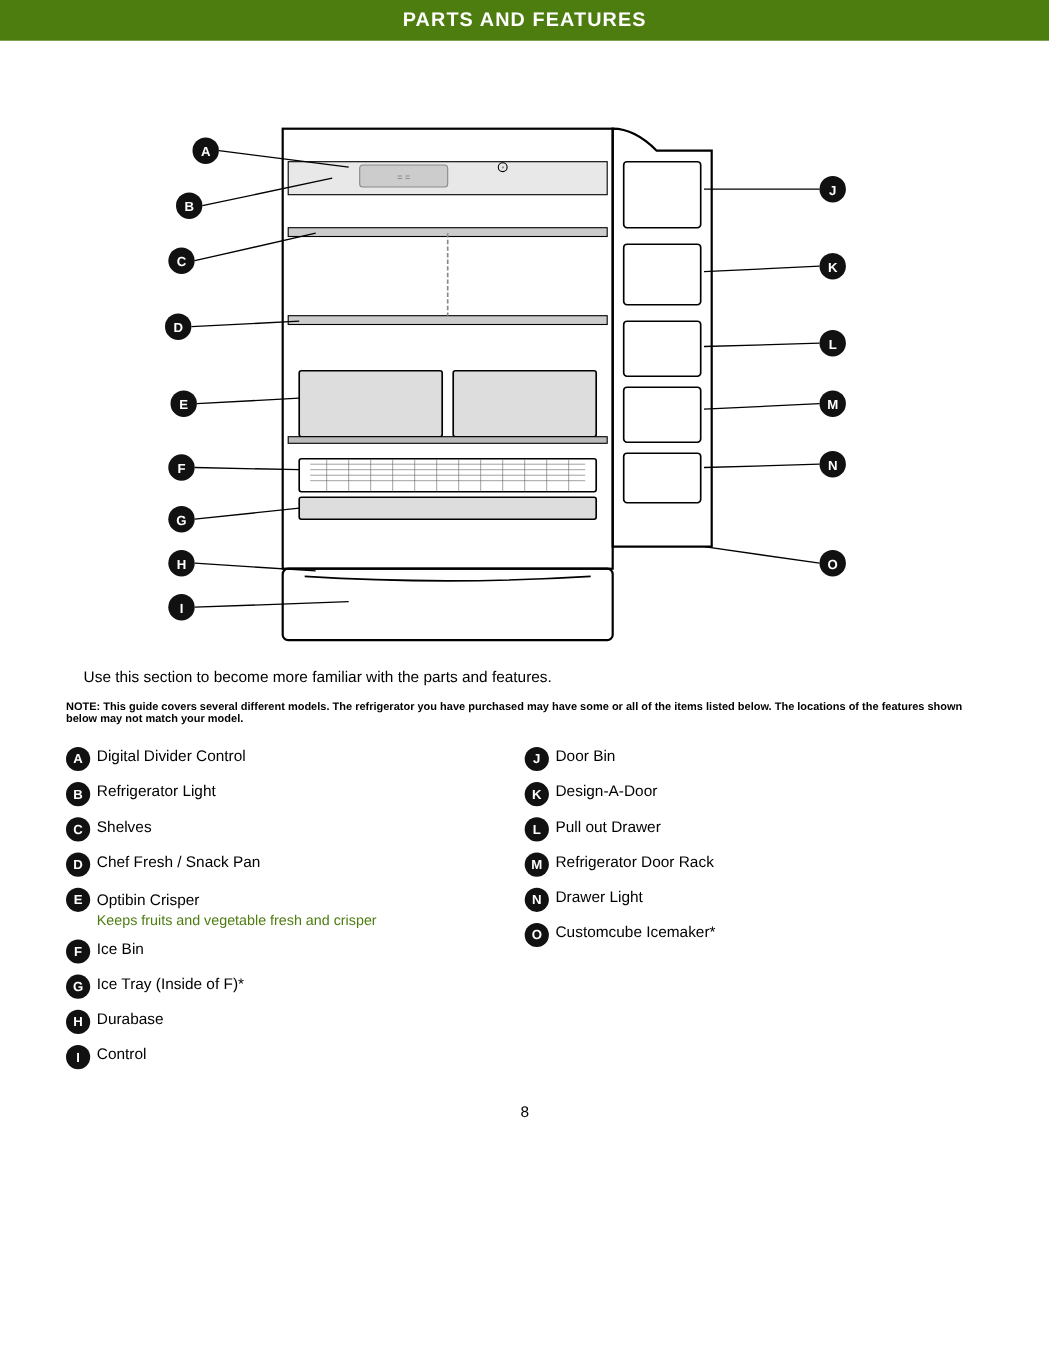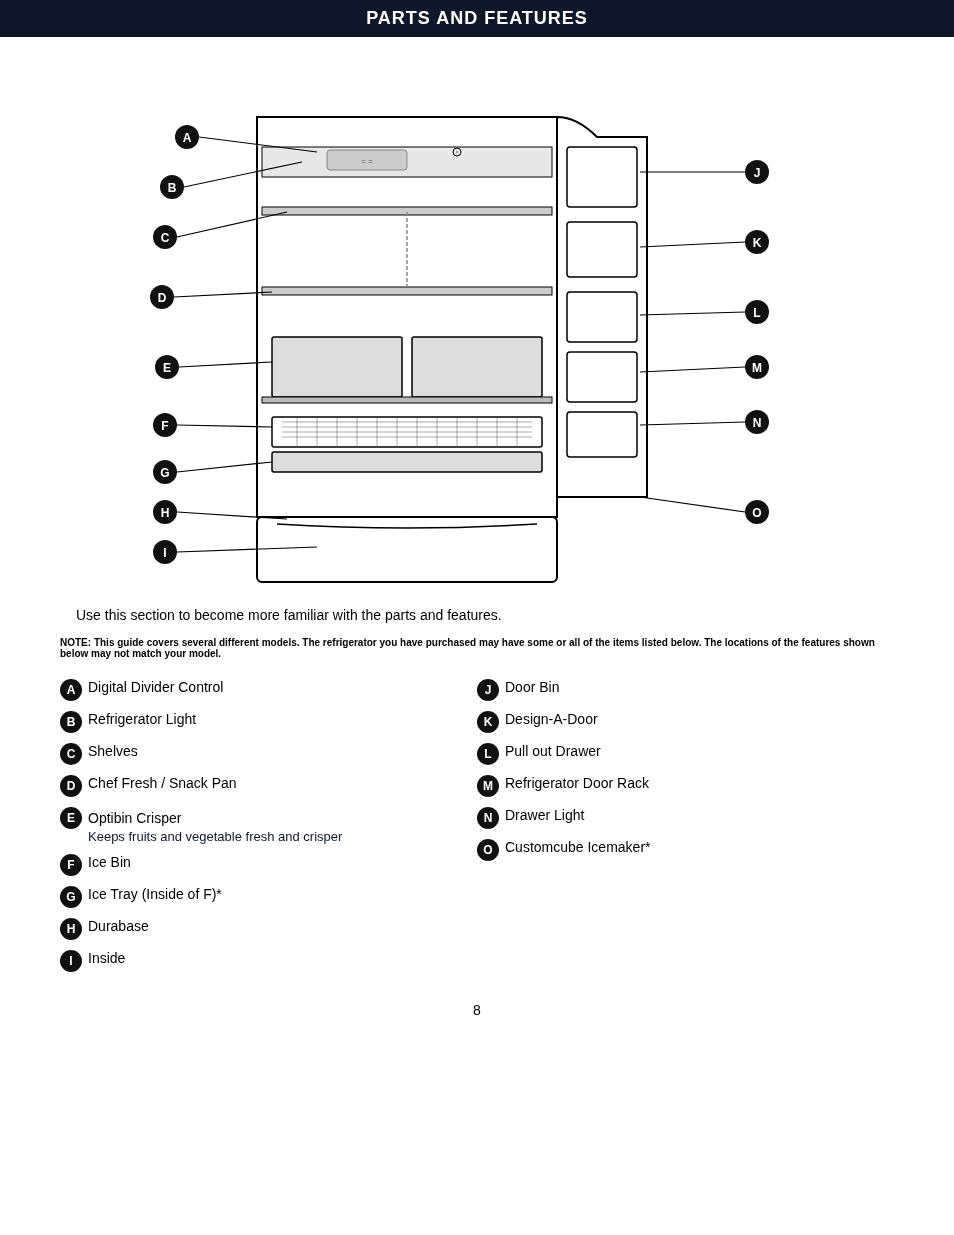--- a/index.html
+++ b/index.html
@@ -6,21 +6,21 @@
     body {
       width: 954px;
       min-height: 1235px;
       background: #fff;
       font-family: Arial, sans-serif;
       font-size: 14px;
       color: #000;
     }
 
     .page-header {
-      background: #0f172a;
+      background: #4d7c0f;
       color: #fff;
       text-align: center;
       padding: 8px 0;
       font-size: 18px;
       font-weight: bold;
       letter-spacing: 1px;
       margin-bottom: 20px;
     }
 
     .diagram-container {
@@ -86,21 +86,21 @@
       color: #fff;
       font-size: 12px;
       font-weight: bold;
       margin-right: 6px;
       flex-shrink: 0;
     }
 
     .feature-sub {
       margin-left: 28px;
       font-size: 13px;
-      color: #0f172a;
+      color: #4d7c0f;
     }
 
     .page-number {
       text-align: center;
       margin-top: 20px;
       font-size: 14px;
       padding-bottom: 20px;
     }
   </style>
 </head>
@@ -269,21 +269,21 @@
     <div class="feature-item">
       <span class="badge">G</span>
       <span>Ice Tray (Inside of F)*</span>
     </div>
     <div class="feature-item">
       <span class="badge">H</span>
       <span>Durabase</span>
     </div>
     <div class="feature-item">
       <span class="badge">I</span>
-      <span>Inside</span>
+      <span>Control</span>
     </div>
   </div>
 
   <div>
     <div class="feature-item">
       <span class="badge">J</span>
       <span>Door Bin</span>
     </div>
     <div class="feature-item">
       <span class="badge">K</span>

